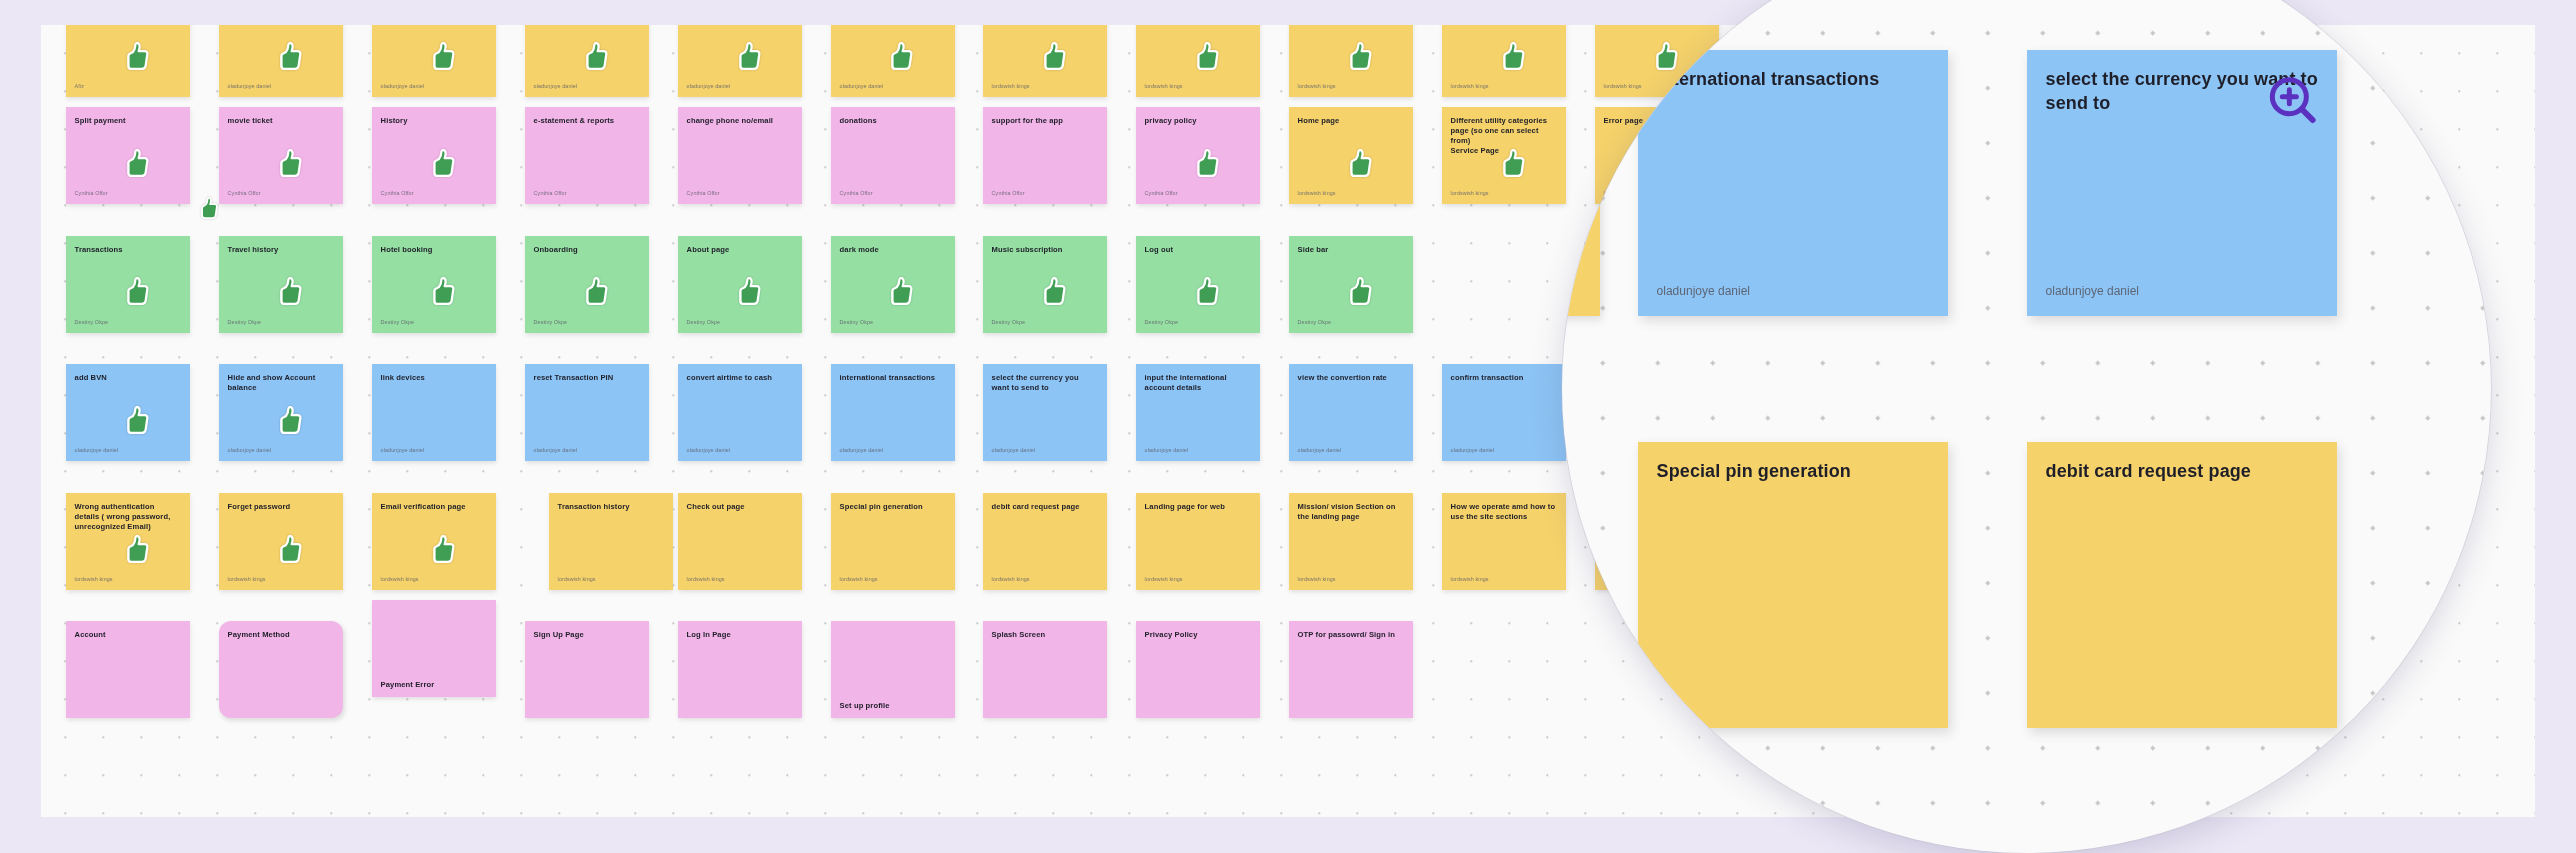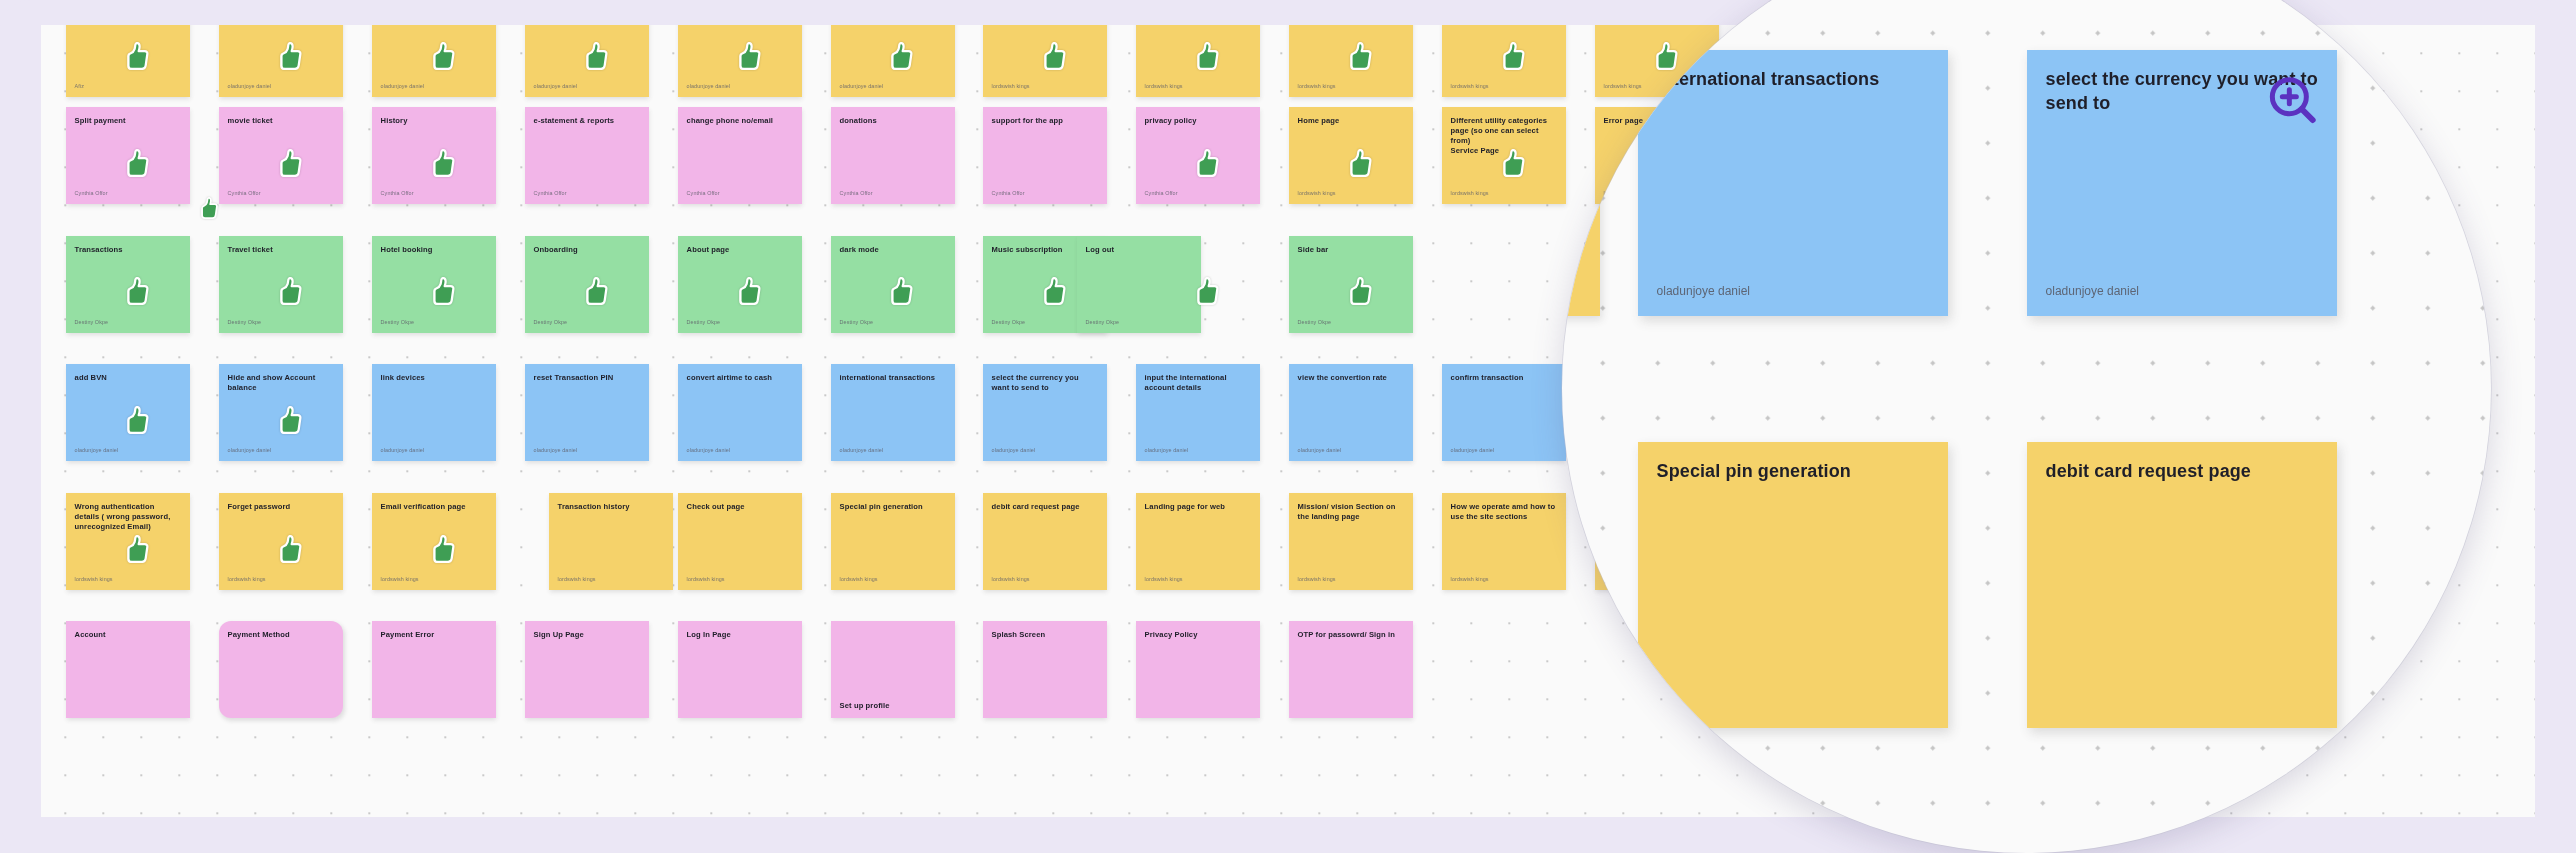--- a/index.html
+++ b/index.html
@@ -301,21 +301,21 @@
           </svg></div>
         <div class="note n-green" style="left: 25px; top: 211px;">
           <div class="title">Transactions</div>
           <div class="author">Destiny Okpe</div>
         </div>
         <div class="thumb" style="left: 82px; top: 252px;"><svg viewBox="0 0 40 42" width="26.6" height="28">
             <path d="M13.5 40.5 C10 40.5 8 38.5 8 35.5 L8 21.5 C8 19 9.6 17.6 11.6 16.9 C14.6 15.8 16.4 13.6 17.4 10.6 C18.1 8.4 18.2 6 18.6 4.2 C19 2.2 20.4 1.2 22 1.6 C24 2.1 25.1 4.1 25 7.2 C24.9 9.6 24.2 11.8 23.6 13.6 L32.6 13.6 C35.4 13.6 37 15.4 36.6 18 L34.2 34.8 C33.8 38.2 31.6 40.5 28 40.5 Z" fill="#3f9e54" stroke="#ffffff" stroke-width="3.4" stroke-linejoin="round"></path>
             <path d="M8.6 18.6 L8.6 38.6" stroke="#ffffff" stroke-width="2.2" opacity=".55"></path>
           </svg></div>
         <div class="note n-green" style="left: 178px; top: 211px;">
-          <div class="title">Travel ticket</div>
+          <div class="title">Travel history</div>
           <div class="author">Destiny Okpe</div>
         </div>
         <div class="thumb" style="left: 235px; top: 252px;"><svg viewBox="0 0 40 42" width="26.6" height="28">
             <path d="M13.5 40.5 C10 40.5 8 38.5 8 35.5 L8 21.5 C8 19 9.6 17.6 11.6 16.9 C14.6 15.8 16.4 13.6 17.4 10.6 C18.1 8.4 18.2 6 18.6 4.2 C19 2.2 20.4 1.2 22 1.6 C24 2.1 25.1 4.1 25 7.2 C24.9 9.6 24.2 11.8 23.6 13.6 L32.6 13.6 C35.4 13.6 37 15.4 36.6 18 L34.2 34.8 C33.8 38.2 31.6 40.5 28 40.5 Z" fill="#3f9e54" stroke="#ffffff" stroke-width="3.4" stroke-linejoin="round"></path>
             <path d="M8.6 18.6 L8.6 38.6" stroke="#ffffff" stroke-width="2.2" opacity=".55"></path>
           </svg></div>
         <div class="note n-green" style="left: 331px; top: 211px;">
           <div class="title">Hotel booking</div>
           <div class="author">Destiny Okpe</div>
         </div>
@@ -348,21 +348,21 @@
             <path d="M8.6 18.6 L8.6 38.6" stroke="#ffffff" stroke-width="2.2" opacity=".55"></path>
           </svg></div>
         <div class="note n-green" style="left: 942px; top: 211px;">
           <div class="title">Music subscription</div>
           <div class="author">Destiny Okpe</div>
         </div>
         <div class="thumb" style="left: 999px; top: 252px;"><svg viewBox="0 0 40 42" width="26.6" height="28">
             <path d="M13.5 40.5 C10 40.5 8 38.5 8 35.5 L8 21.5 C8 19 9.6 17.6 11.6 16.9 C14.6 15.8 16.4 13.6 17.4 10.6 C18.1 8.4 18.2 6 18.6 4.2 C19 2.2 20.4 1.2 22 1.6 C24 2.1 25.1 4.1 25 7.2 C24.9 9.6 24.2 11.8 23.6 13.6 L32.6 13.6 C35.4 13.6 37 15.4 36.6 18 L34.2 34.8 C33.8 38.2 31.6 40.5 28 40.5 Z" fill="#3f9e54" stroke="#ffffff" stroke-width="3.4" stroke-linejoin="round"></path>
             <path d="M8.6 18.6 L8.6 38.6" stroke="#ffffff" stroke-width="2.2" opacity=".55"></path>
           </svg></div>
-        <div class="note n-green" style="left: 1036px; top: 211px; gap: 8px;">
+        <div class="note n-green" style="left: 1095px; top: 211px; gap: 8px;">
           <div class="title">Log out</div>
           <div class="author">Destiny Okpe</div>
         </div>
         <div class="thumb" style="left: 1152px; top: 252px;"><svg viewBox="0 0 40 42" width="26.6" height="28">
             <path d="M13.5 40.5 C10 40.5 8 38.5 8 35.5 L8 21.5 C8 19 9.6 17.6 11.6 16.9 C14.6 15.8 16.4 13.6 17.4 10.6 C18.1 8.4 18.2 6 18.6 4.2 C19 2.2 20.4 1.2 22 1.6 C24 2.1 25.1 4.1 25 7.2 C24.9 9.6 24.2 11.8 23.6 13.6 L32.6 13.6 C35.4 13.6 37 15.4 36.6 18 L34.2 34.8 C33.8 38.2 31.6 40.5 28 40.5 Z" fill="#3f9e54" stroke="#ffffff" stroke-width="3.4" stroke-linejoin="round"></path>
             <path d="M8.6 18.6 L8.6 38.6" stroke="#ffffff" stroke-width="2.2" opacity=".55"></path>
           </svg></div>
         <div class="note n-green" style="left: 1248px; top: 211px;">
           <div class="title">Side bar</div>
           <div class="author">Destiny Okpe</div>
@@ -480,21 +480,21 @@
           <div class="author">lordswish kings</div>
         </div>
         <div class="note n-pink" style="left: 25px; top: 596px;">
           <div class="title">Account</div>
           <div class="author"></div>
         </div>
         <div class="note n-pink" style="left: 178px; top: 596px; border-radius: 12px;">
           <div class="title">Payment Method</div>
           <div class="author"></div>
         </div>
-        <div class="note n-pink" style="left: 331px; top: 596px;">
+        <div class="note n-pink" style="left: 331px; top: 575px; justify-content: flex-end;">
           <div class="title">Payment Error</div>
           <div class="author"></div>
         </div>
         <div class="note n-pink" style="left: 484px; top: 596px;">
           <div class="title">Sign Up Page</div>
           <div class="author"></div>
         </div>
         <div class="note n-pink" style="left: 637px; top: 596px;">
           <div class="title">Log In Page</div>
           <div class="author"></div>

